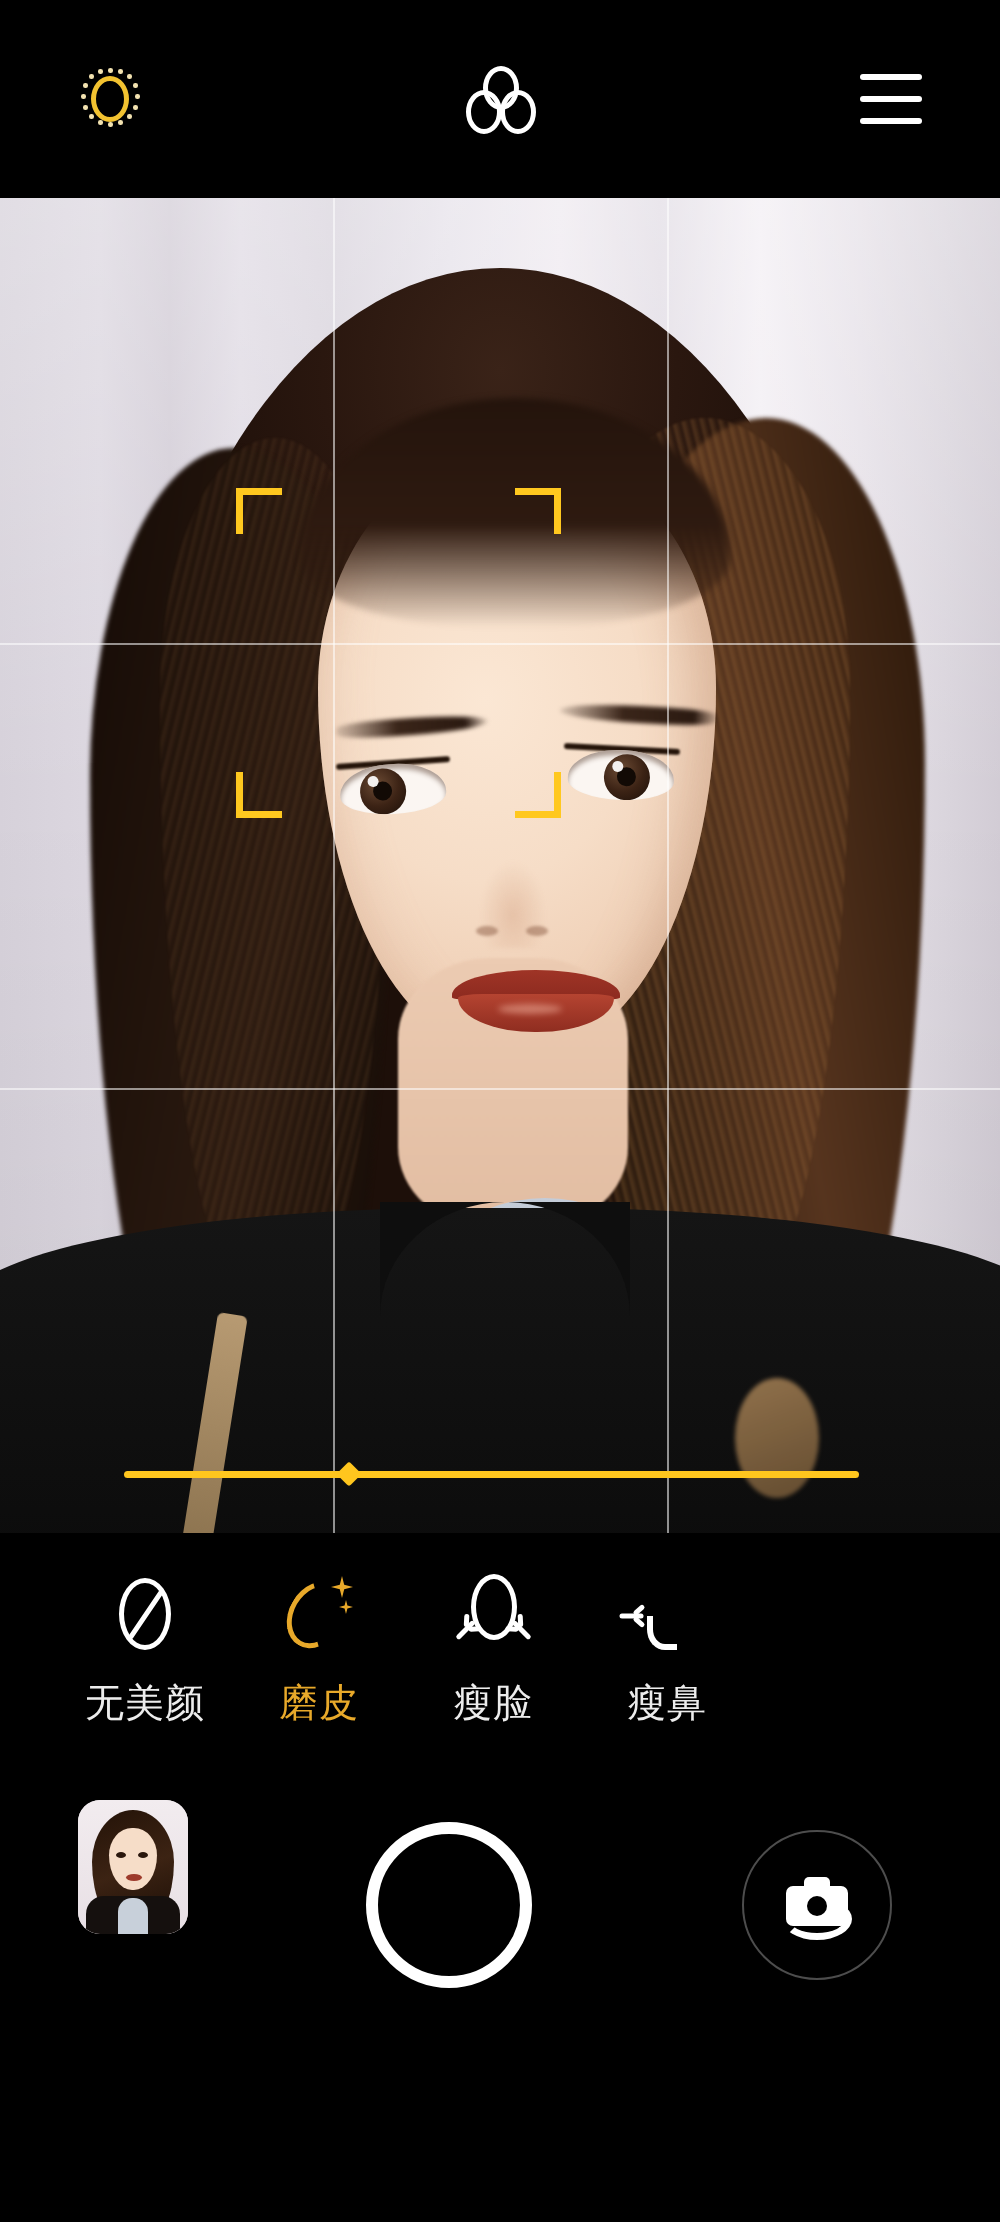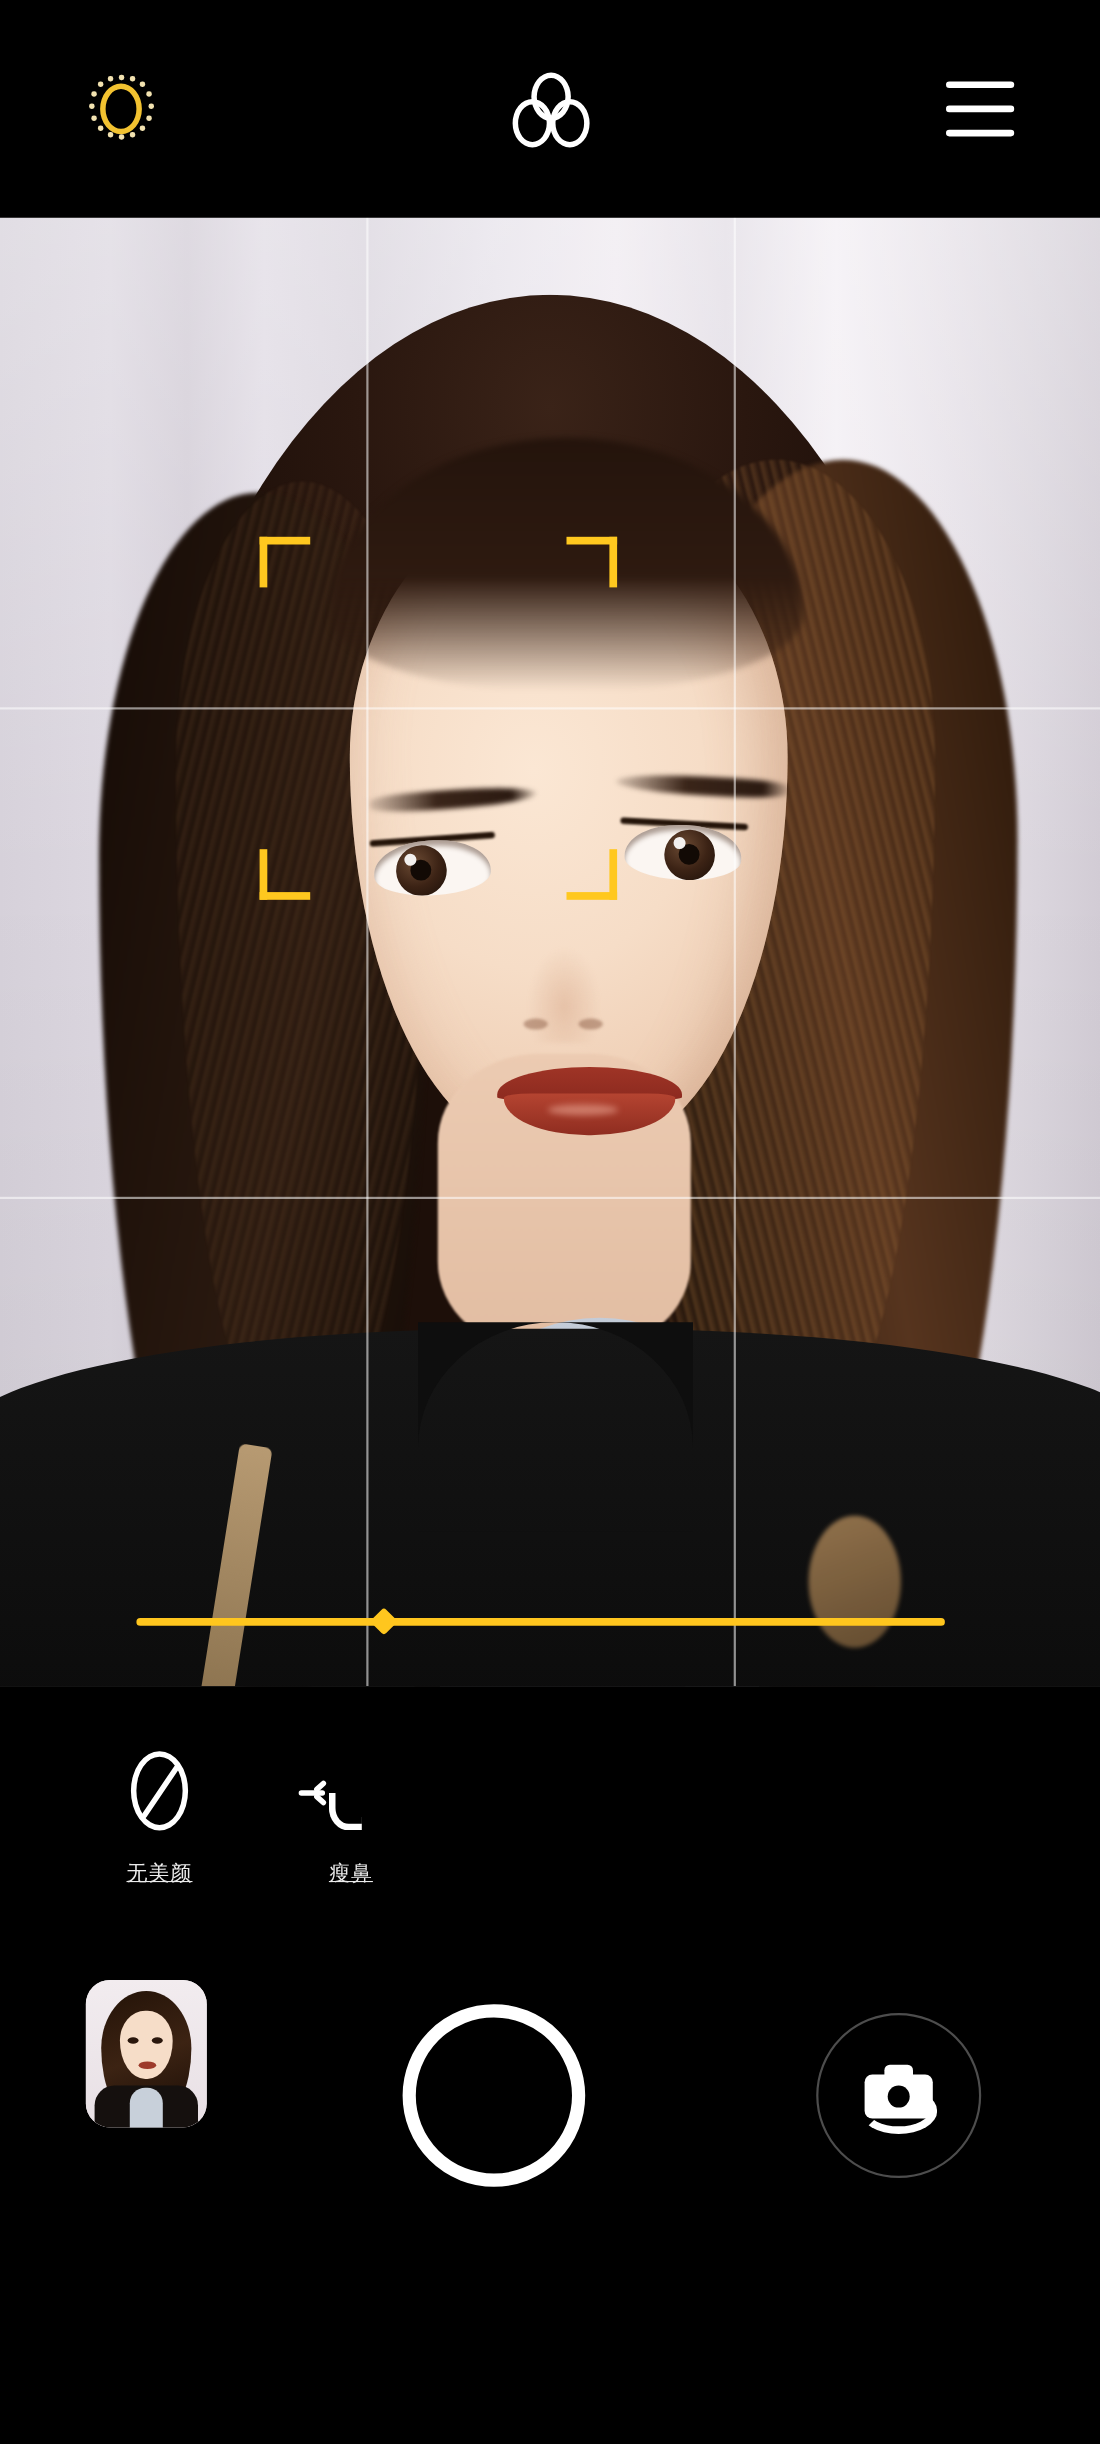--- a/index.html
+++ b/index.html
@@ -231,21 +231,21 @@
     background:#000;
     display:flex; align-items:center;
     padding-left:58px;
     overflow:hidden;
   }
   .bitem{
     width:174px; flex:0 0 174px;
     display:flex; flex-direction:column; align-items:center; gap:22px;
   }
   .bitem .gfx{ width:80px; height:80px; position:relative; }
-  .bitem .lab{ font-size:19px; color:#ECECEC; letter-spacing:1px;text-decoration:underline; }
+  .bitem .lab{ font-size:39px; color:#ECECEC; letter-spacing:1px; }
   .bitem.active .lab{ color:#E8A92A; }
 
   .oval{ position:absolute; left:14px; top:4px; width:52px; height:72px;
          border:5px solid #fff; border-radius:50%; }
   .slash{ position:absolute; left:12px; top:38px; width:58px; height:5px;
           background:#fff; transform:rotate(-56deg); border-radius:3px; }
 
   .oval-y{ position:absolute; left:10px; top:6px; width:54px; height:70px;
            border:5px solid #E8A92A; border-radius:50%;
            border-top-color:transparent; border-right-color:transparent;
@@ -435,21 +435,37 @@
 
     <div class="bitem">
       <div class="gfx">
         <div class="oval"></div>
           <div class="slash"></div>
       </div>
       <div class="lab">无美颜</div>
     </div>
 
 
-
+    <div class="bitem active">
+      <div class="gfx">
+        <div class="oval-y"></div>
+        <div class="spark s1"></div>
+        <div class="spark s2"></div>
+      </div>
+      <div class="lab">磨皮</div>
+    </div>
+
+    <div class="bitem">
+      <div class="gfx">
+        <div class="oval" style="left:18px; top:0; width:46px; height:66px;"></div>
+        <div class="arrow" style="left:10px; top:44px; transform:rotate(45deg);"></div>
+        <div class="arrow" style="left:66px; top:44px; transform:rotate(-45deg);"></div>
+      </div>
+      <div class="lab">瘦脸</div>
+    </div>
 
 
     <div class="bitem">
       <div class="gfx">
 
         <div class="nose-curve2"></div>
         <div class="arrow" style="left:2px; top:30px; transform:rotate(90deg);"></div>
       </div>
       <div class="lab">瘦鼻</div>
     </div>

